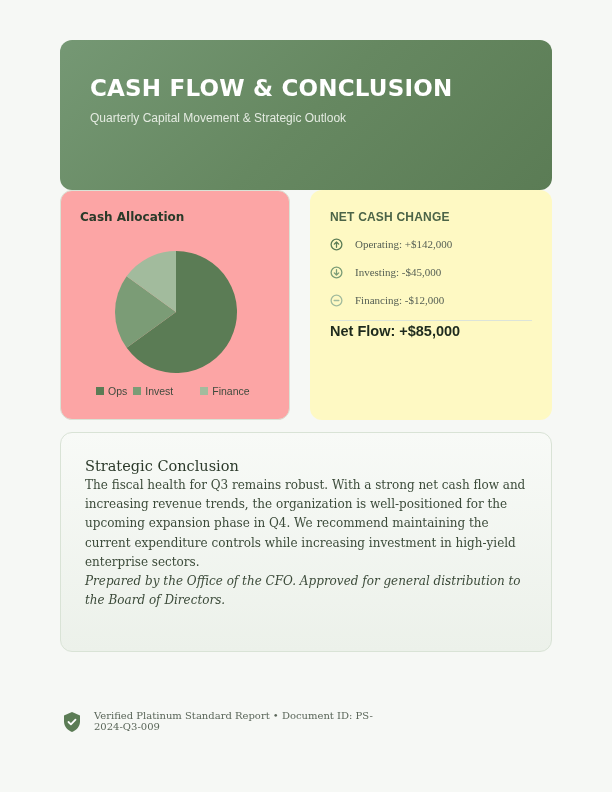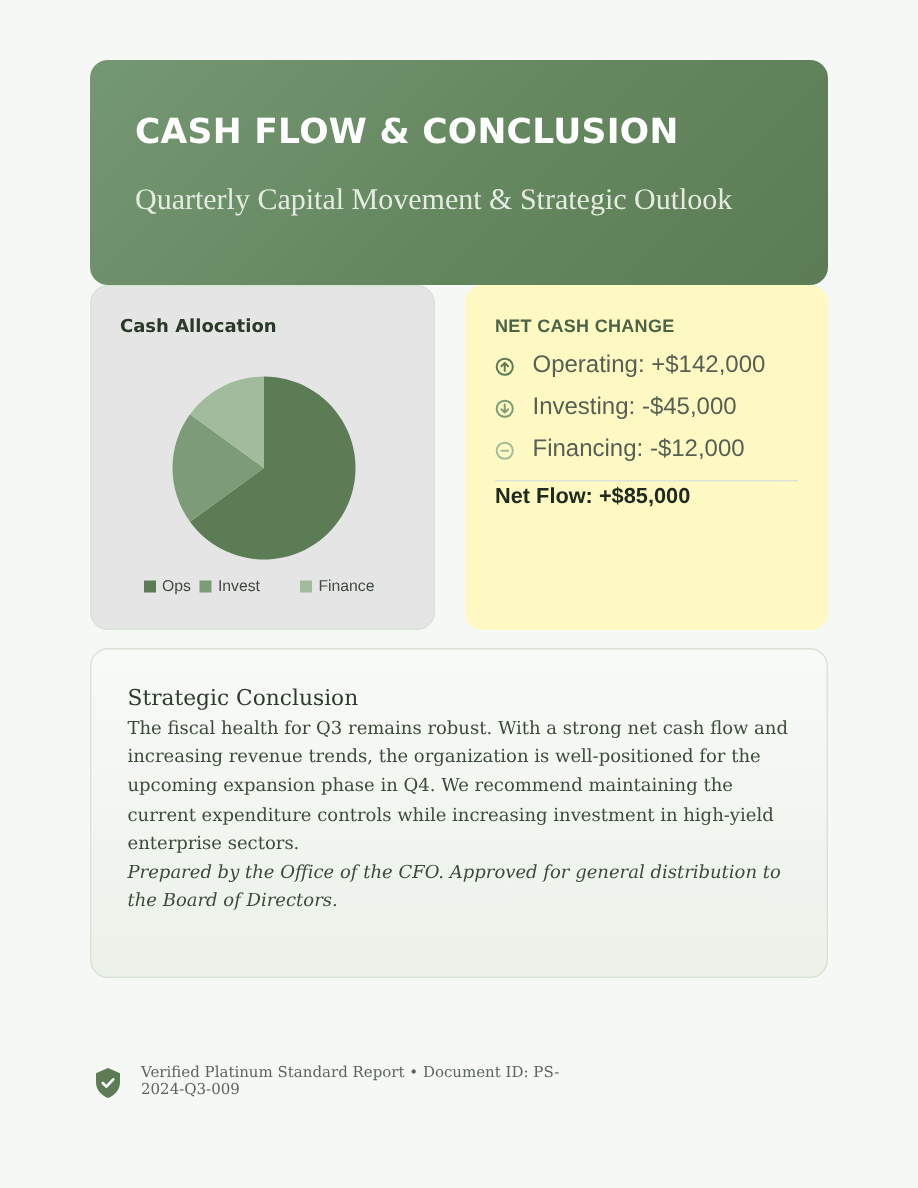--- a/index.html
+++ b/index.html
@@ -6,42 +6,42 @@
   html, body { width: 612px; height: 792px; }
   body { background: #f6f8f5; font-family: "Liberation Sans", sans-serif; position: relative; overflow: hidden; }
 
   .header {
     position: absolute; left: 60px; top: 40px; width: 492px; height: 150px;
     border-radius: 12px;
     background: linear-gradient(135deg, #759874 0%, #668861 50%, #5b7c55 100%);
     padding: 33px 30px 0 30px;
   }
   .header-title { color: #ffffff; font-family: "DejaVu Sans", sans-serif; font-weight: bold; font-size: 23px; letter-spacing: 0.2px; line-height: 30px; }
-  .header-subtitle { color: #e4ebe1; font-family: Liberation Serif, serif; font-size: 20px; margin-top: 19px; }
+  .header-subtitle { color: #e4ebe1; font-family: Liberation Sans, sans-serif; font-size: 12px; margin-top: 8px; }
 
   .card-chart {
     position: absolute; left: 60px; top: 190px; width: 230px; height: 230px;
-    background: #e5e5e5; border: 1px solid #d9e3d6; border-radius: 12px;
+    background: #fca5a5; border: 1px solid #d9e3d6; border-radius: 12px;
   }
   .chart-title { position: absolute; left: 19px; top: 19px; font-family: "DejaVu Sans", sans-serif; font-weight: bold; font-size: 12px; color: #2a3a29; }
   .pie { position: absolute; left: 53px; top: 59px; width: 124px; height: 124px; }
   .legend { position: absolute; left: 35px; top: 194px; display: flex; align-items: center; font-size: 10.5px; color: #3e4a3d; }
   .legend-item { display: flex; align-items: center; margin-right: 6px; }
   .legend-item.gap { margin-left: 21px; }
   .swatch { width: 8px; height: 8px; margin-right: 4px; display: inline-block; }
 
   .card-net {
     position: absolute; left: 310px; top: 190px; width: 242px; height: 230px;
     background: #fef9c3; border-radius: 12px; padding: 20px 20px 0 20px;
   }
   .net-title { font-size: 12px; font-weight: bold; color: #4b6447; letter-spacing: 0.2px; }
   .net-row { display: flex; align-items: center; margin-top: 12px; height: 16px; }
   .net-row:first-of-type { margin-top: 10px; }
   .net-icon { width: 13px; height: 13px; margin-right: 12px; }
-  .net-label { font-size: 16px; color: #555f54; }
+  .net-label { font-size: 11px; color: #555f54; font-family: Liberation Serif, serif; }
   .net-divider { height: 1px; background: #dce4da; margin-top: 12px; }
   .net-total { font-size: 14.5px; font-weight: bold; color: #1e2a1d; margin-top: 2px; }
 
   .card-conclusion {
     position: absolute; left: 60px; top: 432px; width: 492px; height: 220px;
     border: 1px solid #d9e3d6; border-radius: 12px;
     background: linear-gradient(180deg, #f8faf7 0%, #ecf1ea 100%);
     padding: 23px 24px 0 24px;
   }
   .concl-title { font-family: "DejaVu Serif", serif; font-size: 14.5px; color: #2c3a2b; line-height: 20px; }

